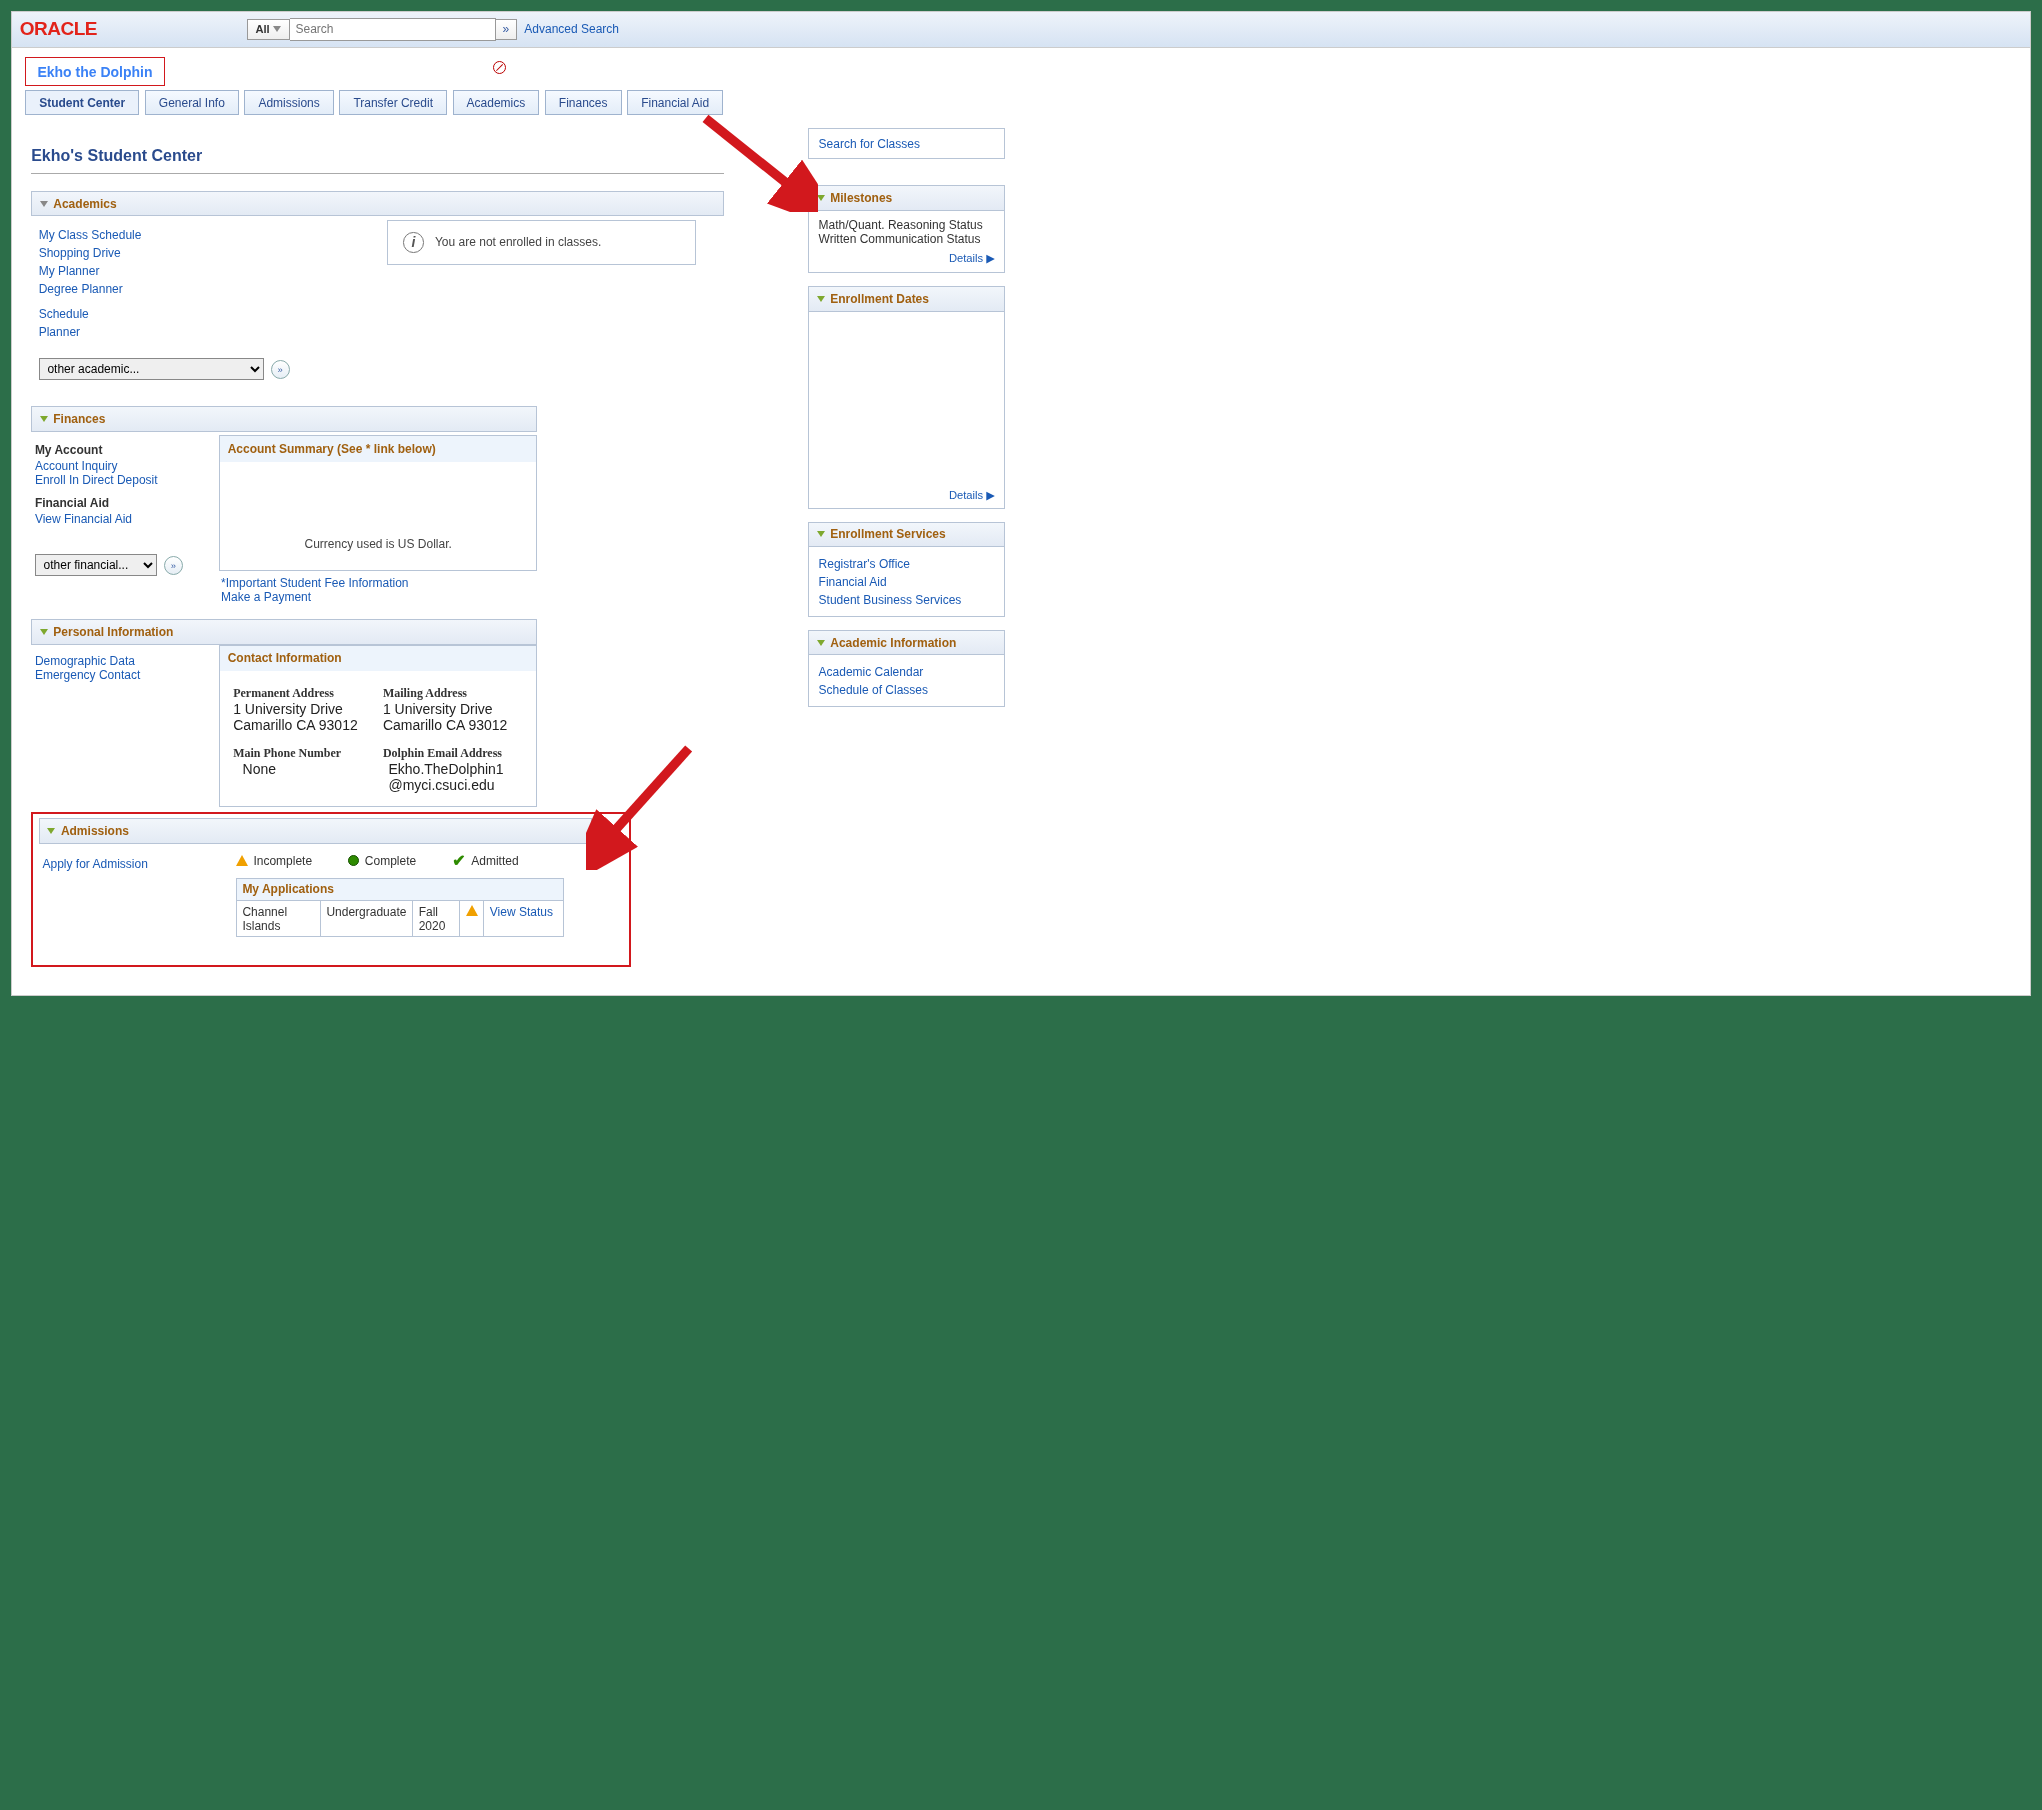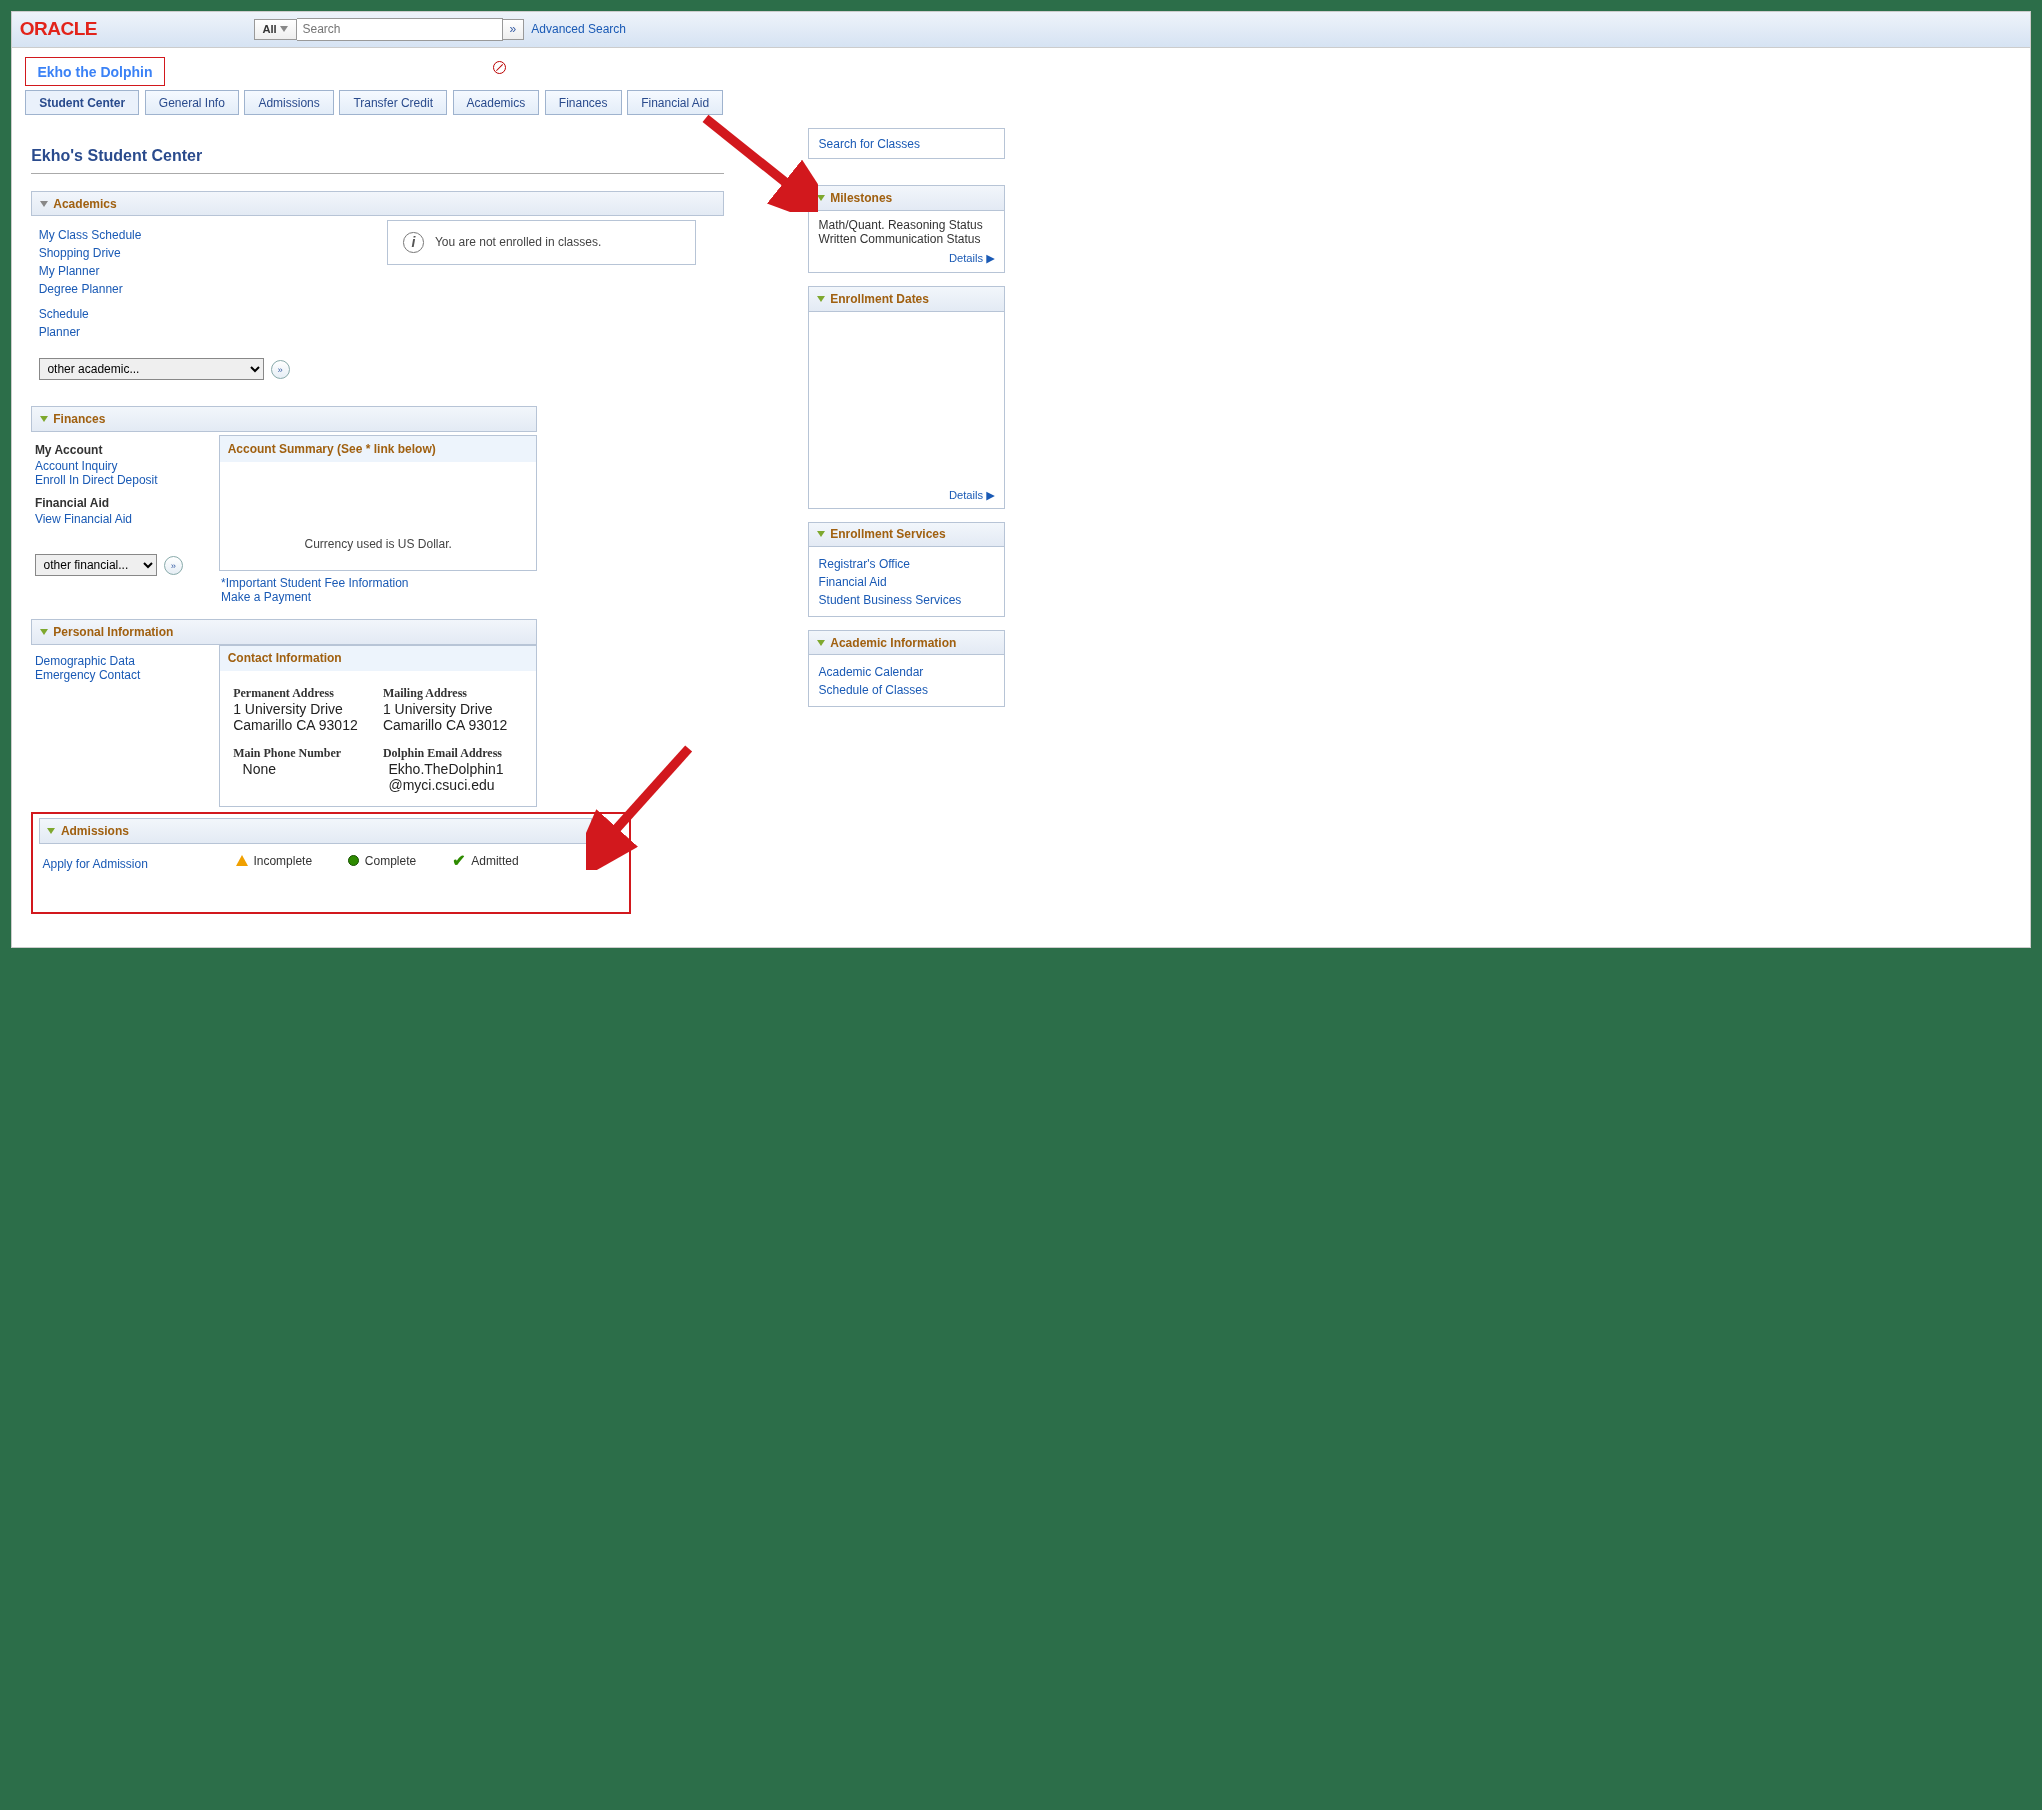--- a/index.html
+++ b/index.html
@@ -14,21 +14,21 @@
     background: #fff;
     min-height: 937px;
     border: 0.9px solid #ccc;
   }
   .topbar {
     background: linear-gradient(#eef3fa, #d6e3f3);
     border-bottom: 0.9px solid #ccc;
     padding: 5.6px 7.5px;
     display: flex;
     align-items: center;
-    gap: 7px;
+    gap: 0;
   }
   .logo {
     color: #e2231a;
     font-weight: bold;
     font-size: 19px;
     letter-spacing: -0.5px;
   }
   .search-wrap { margin-left: 150px; display: flex; align-items: center; }
   .search-all {
     border: 0.9px solid #999; background: linear-gradient(#fff,#eee);
@@ -295,20 +295,34 @@
                 </span>
               <span style="display:flex;align-items:center;gap:5.6px;">
                   <span class="dot-g"></span>
                   <span>Complete</span>
                 </span>
               <span style="display:flex;align-items:center;gap:5.6px;">
                   <span class="chk-g">✔</span>
                   <span>Admitted</span>
                 </span>
             </div>
+            <table class="app-table">
+              <tbody>
+                  <tr>
+                    <th colspan="5">My Applications</th>
+                  </tr>
+              <tr>
+                <td style="width:84px">Channel Islands</td>
+                <td style="width:75px">Undergraduate</td>
+                <td style="width:47px">Fall 2020</td>
+                <td style="width:20.6px;text-align:center"><span class="tri-y" style="display:inline-block"></span></td>
+                <td><a>View Status</a></td>
+              </tr>
+            </tbody>
+              </table>
           </div>
         </div>
 
         <div class="arrow" style="left:553px; top:-75px;">
           <svg width="112" height="131" viewBox="0 0 120 140">
               <defs>
                 <marker id="ah1" markerWidth="10" markerHeight="10" refX="2" refY="3" orient="auto">
                   <path d="M0,0 L0,6 L9,3 z" fill="#d2181d"></path>
                 </marker>
               </defs>

